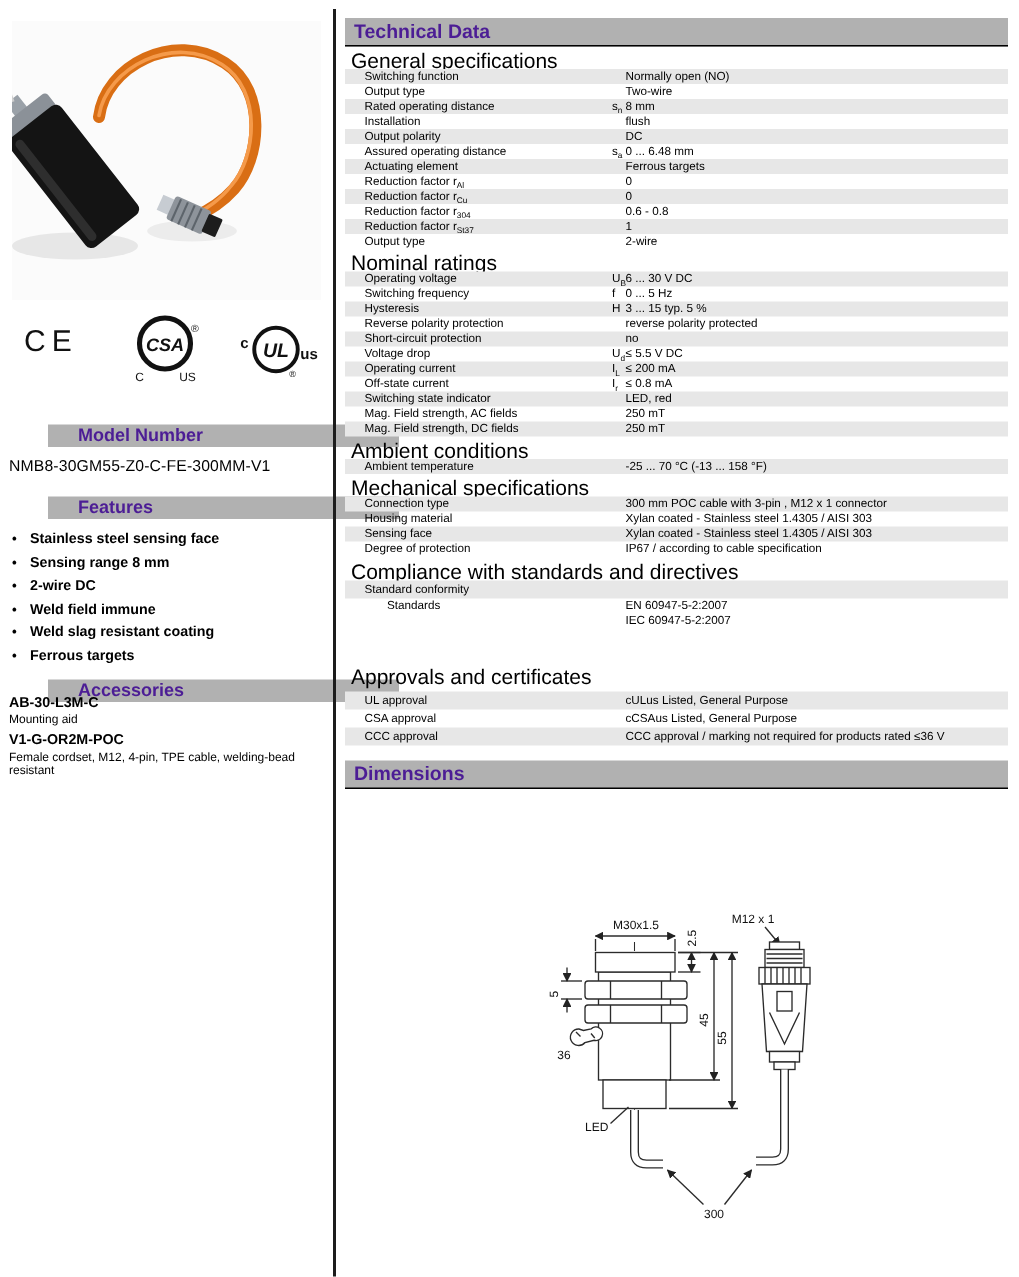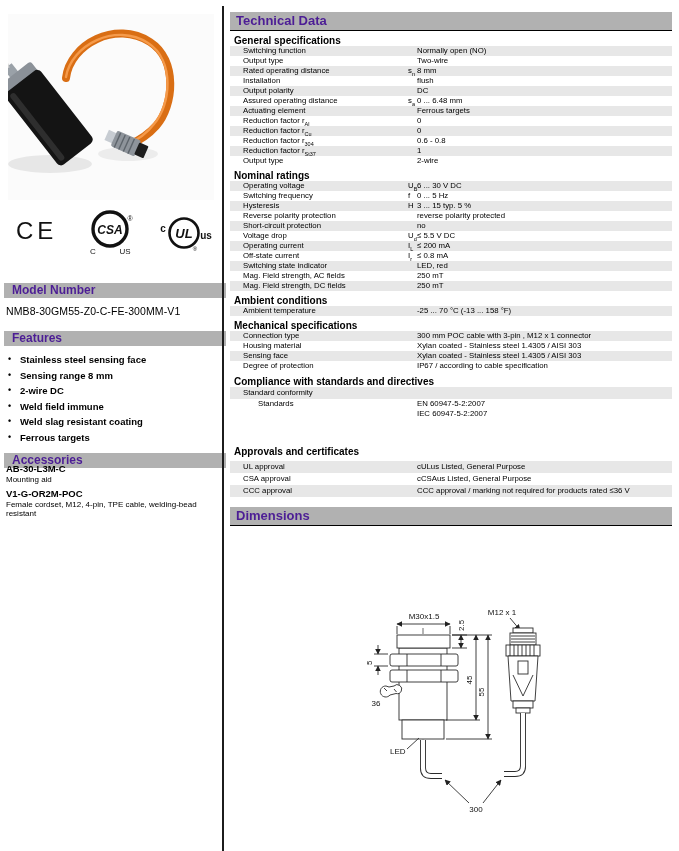--- a/index.html
+++ b/index.html
@@ -3,33 +3,33 @@
 <meta charset="utf-8">
 <style>
   html,body{margin:0;padding:0;}
   body{width:679px;height:851px;background:#fff;font-family:"Liberation Sans",sans-serif;color:#000;position:relative;overflow:hidden;}
   .abs{position:absolute;}
   
   .vdivider{position:absolute;left:222px;top:6px;width:2px;height:845px;background:#1c1c1c;}
   
   .gbar{background:#b1b1b1;font-weight:bold;color:#4c1d95;}
   .gbar.big{font-size:13px;height:18px;line-height:18px;padding-left:6px;border-bottom:1.5px solid #000;}
-  .gbar.small{font-size:12px;height:15px;line-height:15px;padding-left:8px;}
+  .gbar.small{font-size:12px;height:15px;line-height:15px;padding-left:20px;margin-left:28px;}
   
   #left{position:absolute;left:0;top:0;width:222px;height:851px;}
   #model-value{position:absolute;left:6px;top:305px;font-size:10.5px;font-weight:normal;letter-spacing:0.1px;}
   #features-list{position:absolute;left:6px;top:353px;width:210px;}
   .feat{display:flex;font-size:9.5px;font-weight:bold;height:15.5px;line-height:13px;}
   .feat .bul{width:12px;padding-left:2px;font-size:9px;}
   #accessories-list{position:absolute;left:6px;top:460px;width:208px;}
   .acc-code{font-size:9.5px;font-weight:bold;margin-top:3px;}
   .acc-desc{font-size:8px;line-height:9.5px;margin-top:1px;}
   
   #right{position:absolute;left:230px;top:12px;width:442px;}
-  .sec-title{margin-top:4px;height:11px;line-height:11px;font-size:10px;font-weight:bold;padding-left:4px;}
+  .sec-title{margin-top:4px;height:11px;line-height:11px;font-size:14px;font-weight:normal;padding-left:4px;}
   .specrow{position:relative;height:10px;line-height:10px;font-size:7.8px;}
   .specrow.shade{background:#e7e7e7;}
   .specrow .lab{position:absolute;left:13px;top:0;white-space:nowrap;}
   .specrow .sym{position:absolute;left:178px;top:0;}
   .specrow .val{position:absolute;left:187px;top:0;white-space:nowrap;}
   .specrow sub{font-size:5.5px;}
   .specrow.rs-l{height:12px;line-height:12px;}
   .specrow.rs-xl{height:21px;line-height:9.5px;padding-top:19px;}
   .sec[data-secid="compliance"] .sec-title{margin-top:5px;}
   .sec[data-secid="approvals"] .sec-title{margin-top:7px;margin-bottom:4px;}
@@ -69,21 +69,21 @@
       <rect x="96" y="125" width="10" height="11" fill="#c7ccd2"></rect>
       <rect x="104" y="122" width="26" height="17" rx="2" fill="#8e949b"></rect>
       <line x1="108" y1="123" x2="108" y2="139" stroke="#5d646b" stroke-width="1.4"></line>
       <line x1="113" y1="123" x2="113" y2="139" stroke="#5d646b" stroke-width="1.4"></line>
       <line x1="118" y1="123" x2="118" y2="139" stroke="#5d646b" stroke-width="1.4"></line>
       <line x1="123" y1="123" x2="123" y2="139" stroke="#5d646b" stroke-width="1.4"></line>
       <rect x="129" y="124" width="10" height="13" rx="1" fill="#1d1d1d"></rect>
     </g>
   </svg>
 
-  <div class="abs" style="left:16px;top:217px;width:36px;height:30px;font-size:24px;letter-spacing:4px;color:#111">CE</div>
+  <div class="abs" style="left:16px;top:217px;width:36px;height:30px;font-size:20px;letter-spacing:4px;color:#111">CE</div>
 
   <svg class="abs" style="left:86px;top:208px" width="50" height="48" viewBox="0 0 50 48">
     <circle cx="24" cy="21" r="17" fill="none" stroke="#111" stroke-width="3.4"></circle>
     <text x="24" y="26" text-anchor="middle" font-size="12" font-weight="bold" font-style="italic" fill="#111" font-family="Liberation Sans, sans-serif">CSA</text>
     <text x="44" y="13" text-anchor="middle" font-size="7" fill="#111" font-family="Liberation Sans, sans-serif">®</text>
     <text x="7" y="46" text-anchor="middle" font-size="8" fill="#111" font-family="Liberation Sans, sans-serif">C</text>
     <text x="39" y="46" text-anchor="middle" font-size="8" fill="#111" font-family="Liberation Sans, sans-serif">US</text>
   </svg>
 
   <svg class="abs" style="left:154px;top:214px" width="60" height="40" viewBox="0 0 60 40">

